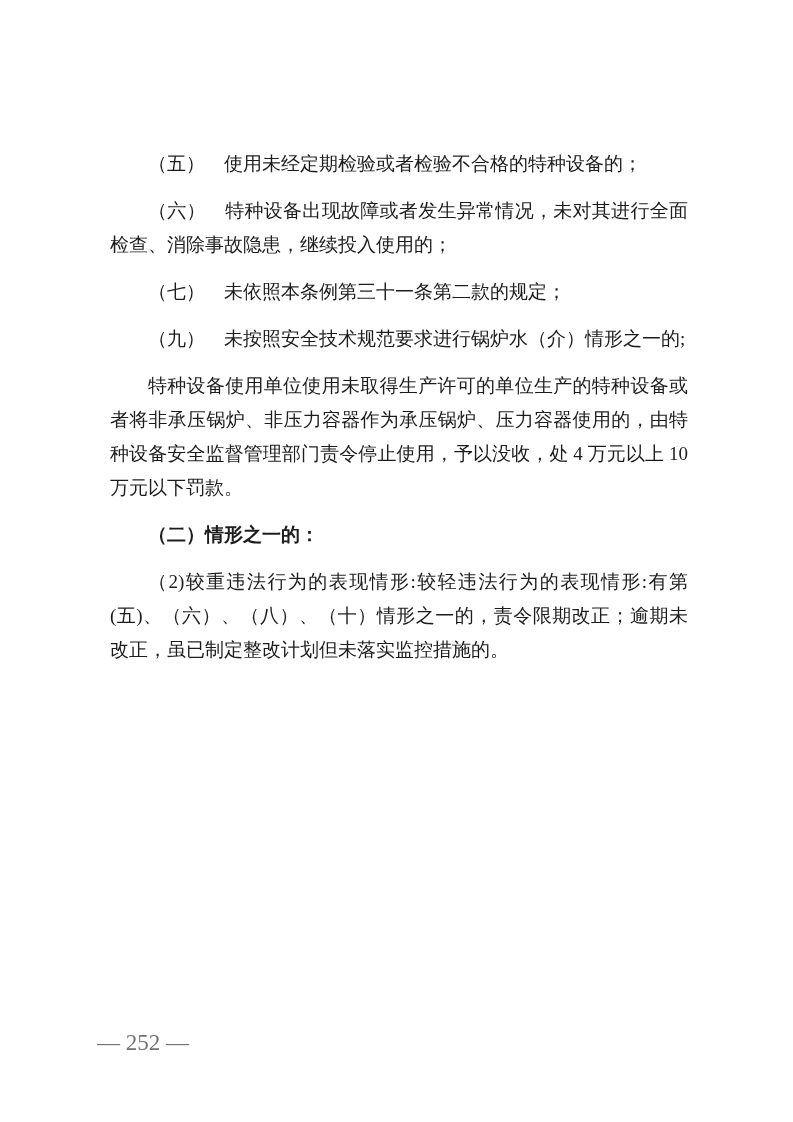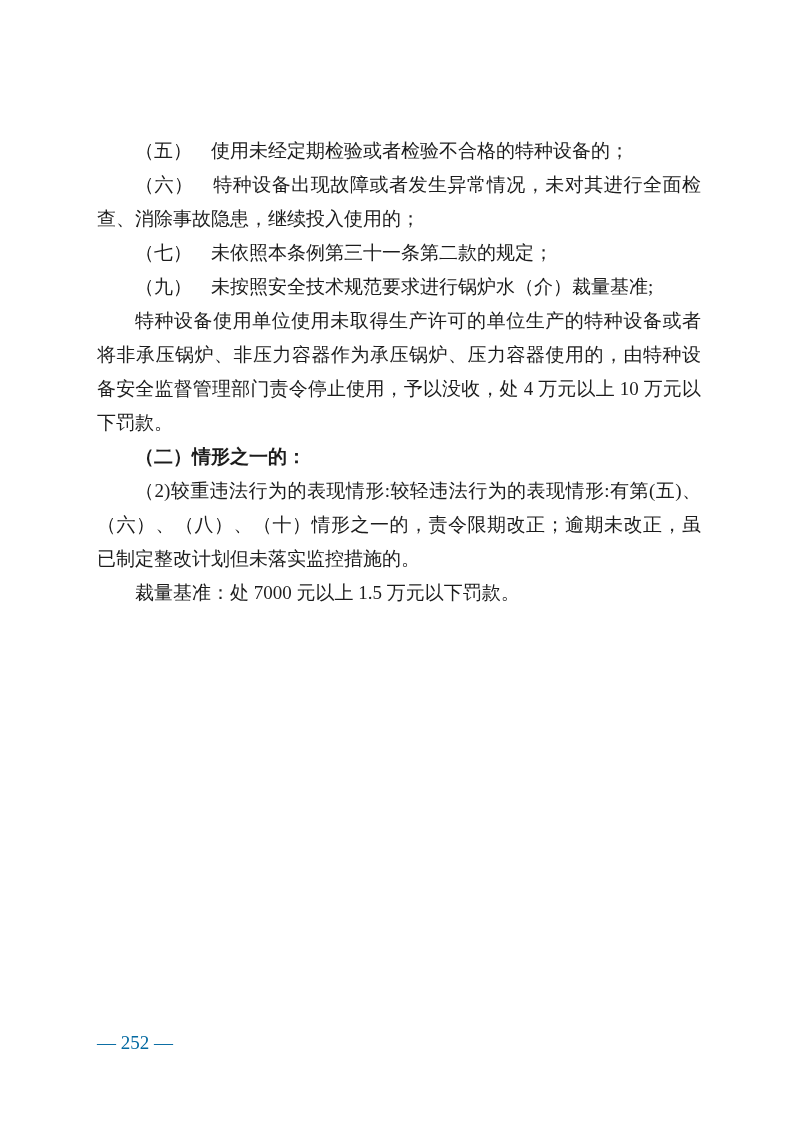--- a/index.html
+++ b/index.html
@@ -24,47 +24,46 @@
     position: absolute;
     left: 97px;
     top: 134px;
     width: 604px;
     font-size: 19px;
     line-height: 34px;
     text-align: justify;
     text-justify: inter-character;
   }
   .para {
-    margin: 0;
+    margin: 13px;
     padding: 0;
     text-indent: 2em;
   }
   .para.bold {
     font-weight: bold;
   }
   .footer {
     position: absolute;
     left: 97px;
     top: 1029px;
-    font-size: 19px;
+    font-size: 23px;
     line-height: 28px;
-    color: #0369a1;
+    color: #737373;
   }
 </style>
 </head>
 <body>
 
 <div class="page">
 
   <div class="text-block">
       <p class="para">（五）　使用未经定期检验或者检验不合格的特种设备的；</p>
       <p class="para">（六）　特种设备出现故障或者发生异常情况，未对其进行全面检查、消除事故隐患，继续投入使用的；</p>
       <p class="para">（七）　未依照本条例第三十一条第二款的规定；</p>
-      <p class="para">（九）　未按照安全技术规范要求进行锅炉水（介）裁量基准;</p>
+      <p class="para">（九）　未按照安全技术规范要求进行锅炉水（介）情形之一的;</p>
       <p class="para">特种设备使用单位使用未取得生产许可的单位生产的特种设备或者将非承压锅炉、非压力容器作为承压锅炉、压力容器使用的，由特种设备安全监督管理部门责令停止使用，予以没收，处 4 万元以上 10 万元以下罚款。</p>
       <p class="para bold">（二）情形之一的：</p>
       <p class="para">（2)较重违法行为的表现情形:较轻违法行为的表现情形:有第(五)、（六）、（八）、（十）情形之一的，责令限期改正；逾期未改正，虽已制定整改计划但未落实监控措施的。</p>
-      <p class="para">裁量基准：处 7000 元以上 1.5 万元以下罚款。</p>
     </div>
 
   <div class="footer">— 252 —</div>
 
 </div>
 
 </body></html>

